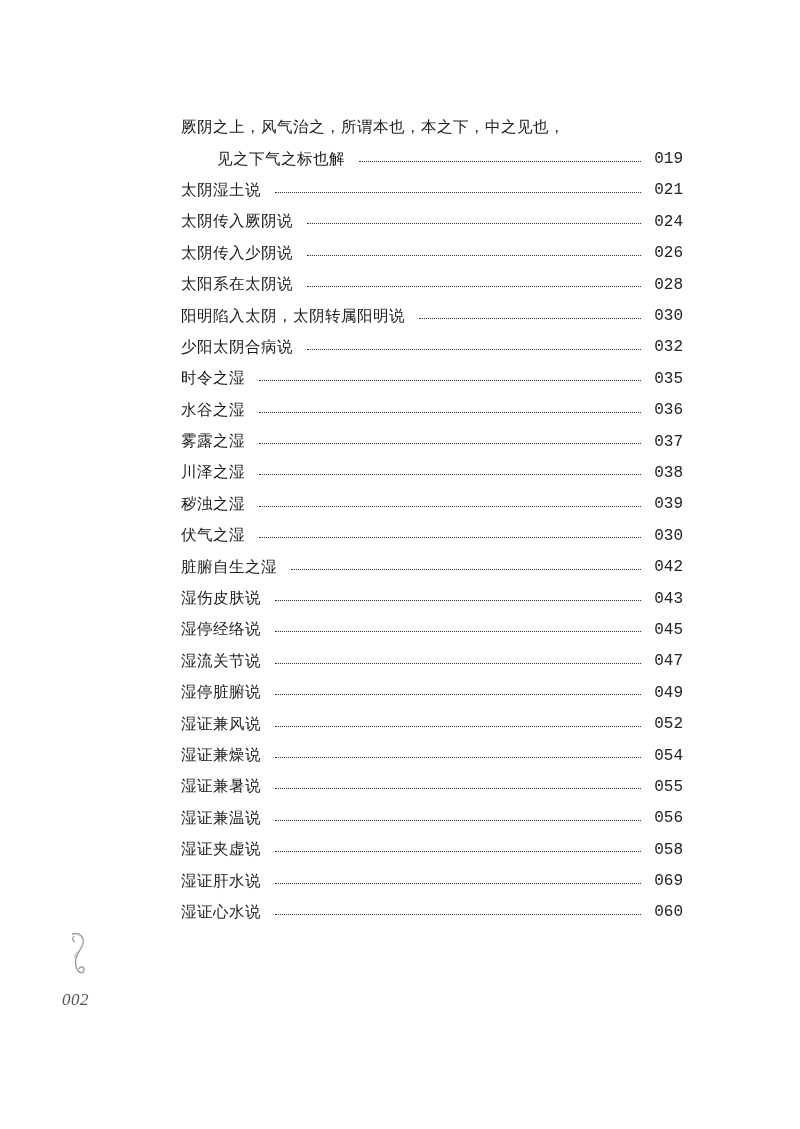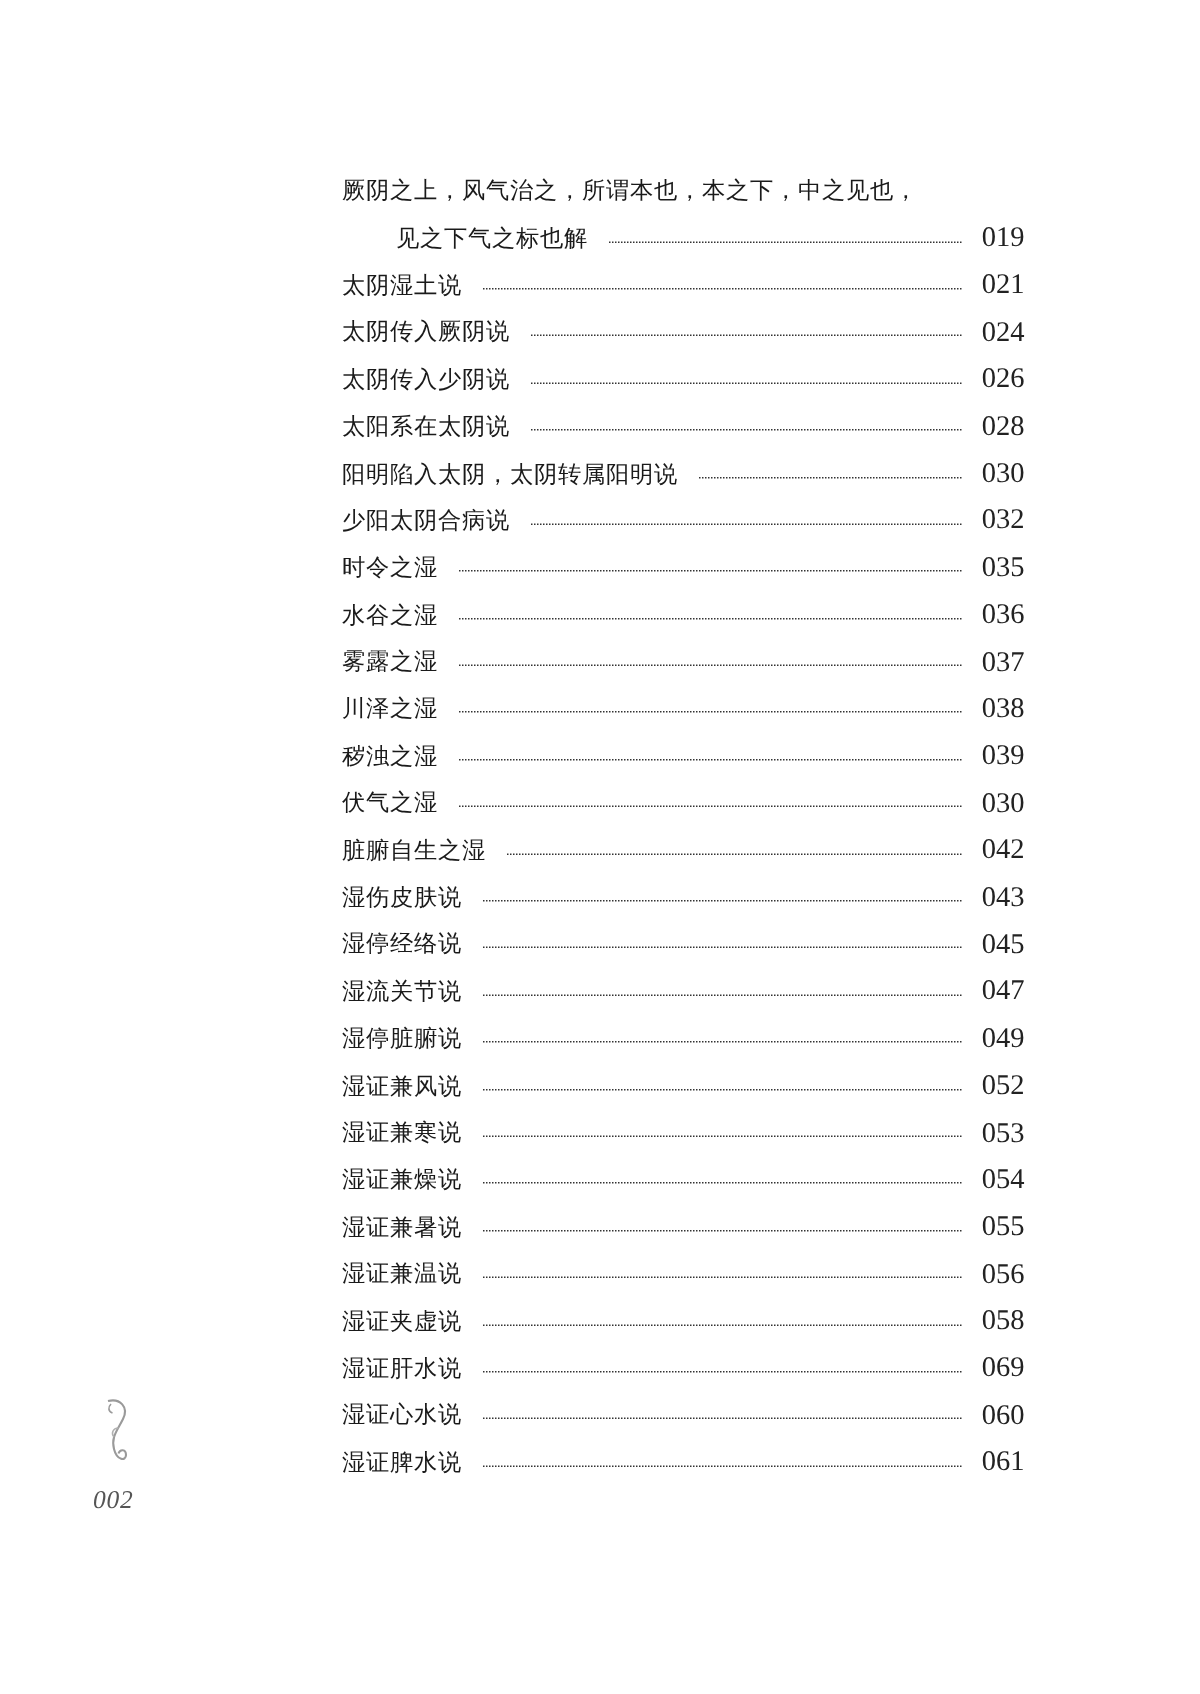--- a/index.html
+++ b/index.html
@@ -1,22 +1,22 @@
 <!DOCTYPE html>
 <html><head>
 <meta charset="utf-8">
 <style>
   html, body { margin: 0; padding: 0; background: #ffffff; }
   body { width: 800px; height: 1129px; position: relative; overflow: hidden; color: #1a1a1a; }
   .toc { position: absolute; left: 181px; top: 112px; width: 502px; }
   .row { display: flex; align-items: center; height: 31.4px; font-family: "DejaVu Sans", sans-serif; font-size: 15.5px; }
-  .title { white-space: nowrap; letter-spacing: 0.5px; margin-left: 47px; }
+  .title { white-space: nowrap; letter-spacing: 0.5px; }
   .title.indent { padding-left: 36px; }
   .dots { flex: 1; margin: 0 12px 0 14px; border-bottom: 1.2px dotted #333; height: 0; position: relative; top: 2px; }
-  .page { font-family: Liberation Serif, serif; font-size: 19px; width: 30px; text-align: right; color: #222; }
+  .page { font-family: Liberation Mono, monospace; font-size: 16px; width: 30px; text-align: right; color: #222; }
   .folio { position: absolute; left: 62px; top: 990px; font-family: "Liberation Serif", serif; font-size: 17px; color: #555; letter-spacing: 0.5px; font-style: italic; }
   .ornament { position: absolute; left: 66px; top: 930px; width: 24px; height: 50px; }
 </style>
 </head>
 <body>
 
 <div class="toc">
   <div class="row">
     <span class="title">厥阴之上，风气治之，所谓本也，本之下，中之见也，</span>
   </div>
@@ -110,25 +110,20 @@
         <span class="title">湿停脏腑说</span>
         <span class="dots"></span>
         <span class="page">049</span>
       </div>
       <div class="row">
         <span class="title">湿证兼风说</span>
         <span class="dots"></span>
         <span class="page">052</span>
       </div>
       <div class="row">
-        <span class="title">湿证兼寒说</span>
-        <span class="dots"></span>
-        <span class="page">053</span>
-      </div>
-      <div class="row">
         <span class="title">湿证兼燥说</span>
         <span class="dots"></span>
         <span class="page">054</span>
       </div>
       <div class="row">
         <span class="title">湿证兼暑说</span>
         <span class="dots"></span>
         <span class="page">055</span>
       </div>
       <div class="row">
@@ -144,25 +139,20 @@
       <div class="row">
         <span class="title">湿证肝水说</span>
         <span class="dots"></span>
         <span class="page">069</span>
       </div>
       <div class="row">
         <span class="title">湿证心水说</span>
         <span class="dots"></span>
         <span class="page">060</span>
       </div>
-      <div class="row">
-        <span class="title">湿证脾水说</span>
-        <span class="dots"></span>
-        <span class="page">061</span>
-      </div>
     </div>
 </div>
 
 <svg class="ornament" viewBox="0 0 24 50">
   <path d="M6 4 C14 2 20 8 16 16 C12 24 8 28 10 36 C12 44 18 44 18 40 C18 36 14 36 13 39" fill="none" stroke="#9a9a9a" stroke-width="1.4"></path>
   <path d="M8 6 C6 8 6 11 9 12" fill="none" stroke="#9a9a9a" stroke-width="1.1"></path>
   <path d="M13 22 C9 22 8 26 10 28" fill="none" stroke="#b0b0b0" stroke-width="1"></path>
 </svg>
 <div class="folio">002</div>
 

